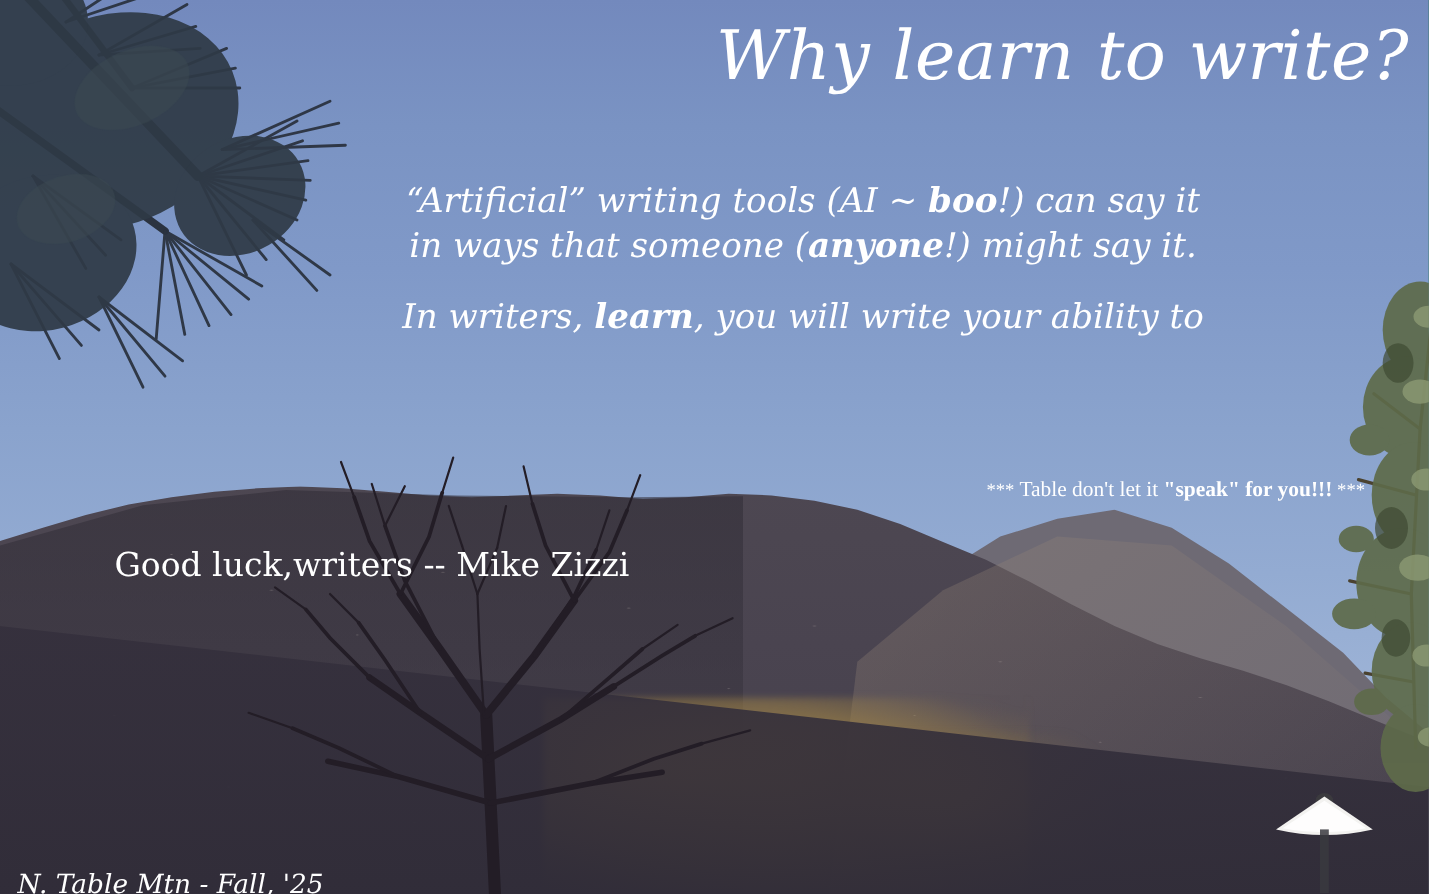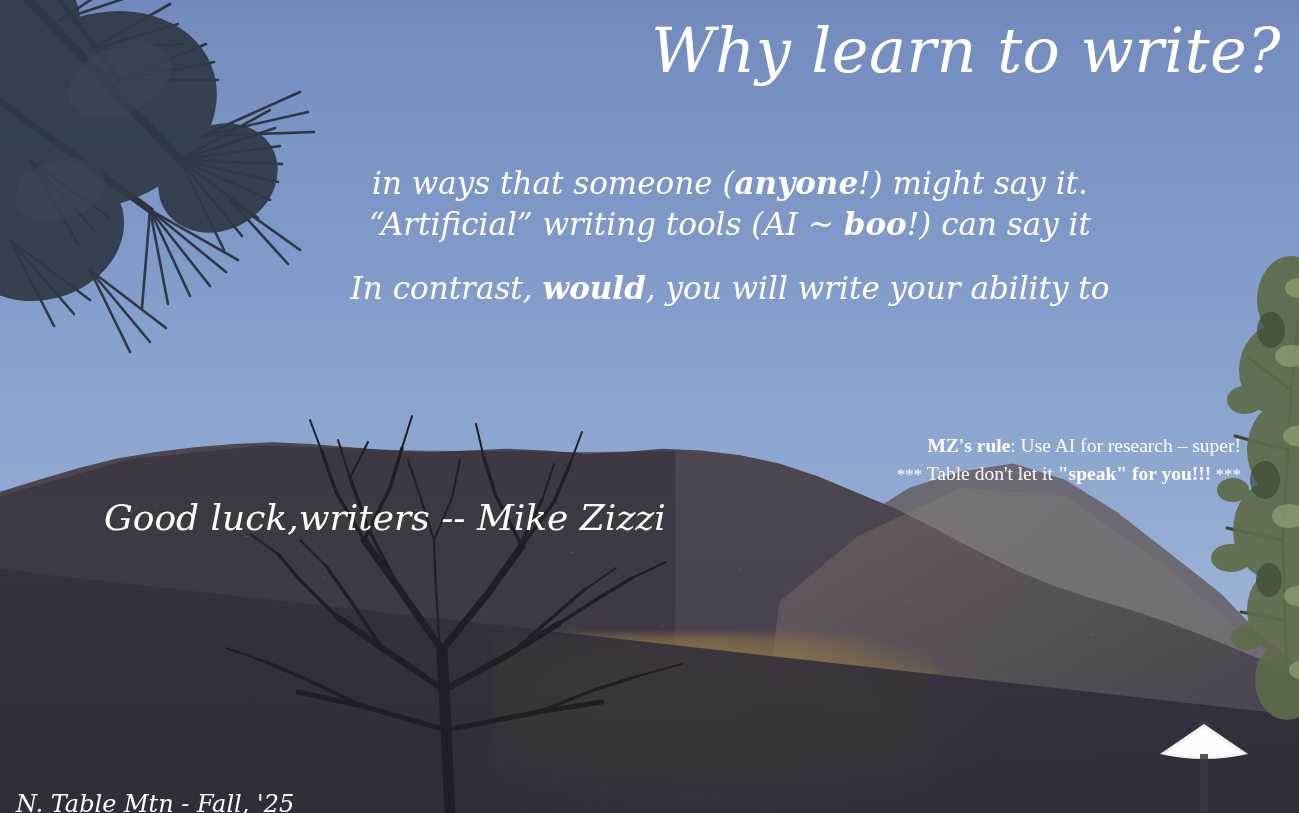--- a/index.html
+++ b/index.html
@@ -165,23 +165,22 @@
     line-height: 1.42;
     text-align: right;
     white-space: nowrap;
     font-style: normal;
   }
   #mzrule b { font-weight: 700; }
   .stars { font-size: 17px; }
 
   #signature {
     left: 104px; top: 497px;
-    font-style: italic;
     font-family: "DejaVu Serif", "Liberation Serif", serif;
-    font-size: 36px;
+    font-size: 30px;
     white-space: nowrap;
   }
 
   #caption {
     left: 16px; top: 760px;
     font-style: italic;
     font-family: "DejaVu Serif", "Liberation Serif", serif;
     font-size: 24px;
     white-space: nowrap;
     margin-top: 30px;
@@ -351,30 +350,29 @@
       <ellipse cx="52" cy="16" rx="8" ry="7" fill="#3b3a3e"></ellipse>
       <path d="M8 42 L52 12 L96 42 Q52 52 8 42 Z" fill="#f3f2f0"></path>
       <path d="M14 41 L52 16 L90 41 Q52 48 14 41 Z" fill="#ffffff" opacity=".85"></path>
       <rect x="48" y="42" width="8" height="58" fill="#3a3940" opacity=".85"></rect>
     </svg>
   </div>
 
   <div class="txt" id="title">Why learn to write?</div>
 
   <div class="txt para" id="para1">
+    <div><span>“Artificial” writing tools (AI ~ </span><b>boo</b><span>!) can say it</span></div>
     <div><span>in ways that someone (</span><b>anyone</b><span>!) might say it.</span></div>
-    <div><span>“Artificial” writing tools (AI ~ </span><b>boo</b><span>!) can say it</span></div>
   </div>
 
   <div class="txt para" id="para2">
-    <div><span>In contrast, </span><b>would</b><span>, you will write your ability to</span></div>
+    <div><span>In writers, </span><b>learn</b><span>, you will write your ability to</span></div>
   </div>
 
   <div class="txt" id="mzrule">
-    <div><b>MZ's rule</b><span>: Use AI for research – super!</span></div>
     <div><span class="stars">***</span><span> Table don't let it </span><b>"speak" for you!!!</b><span class="stars"> ***</span></div>
   </div>
 
   <div class="txt" id="signature">Good luck,writers -- Mike Zizzi</div>
 
   <div class="txt" id="caption">N. Table Mtn - Fall, '25</div>
 
 </div>
 
 </body></html>

